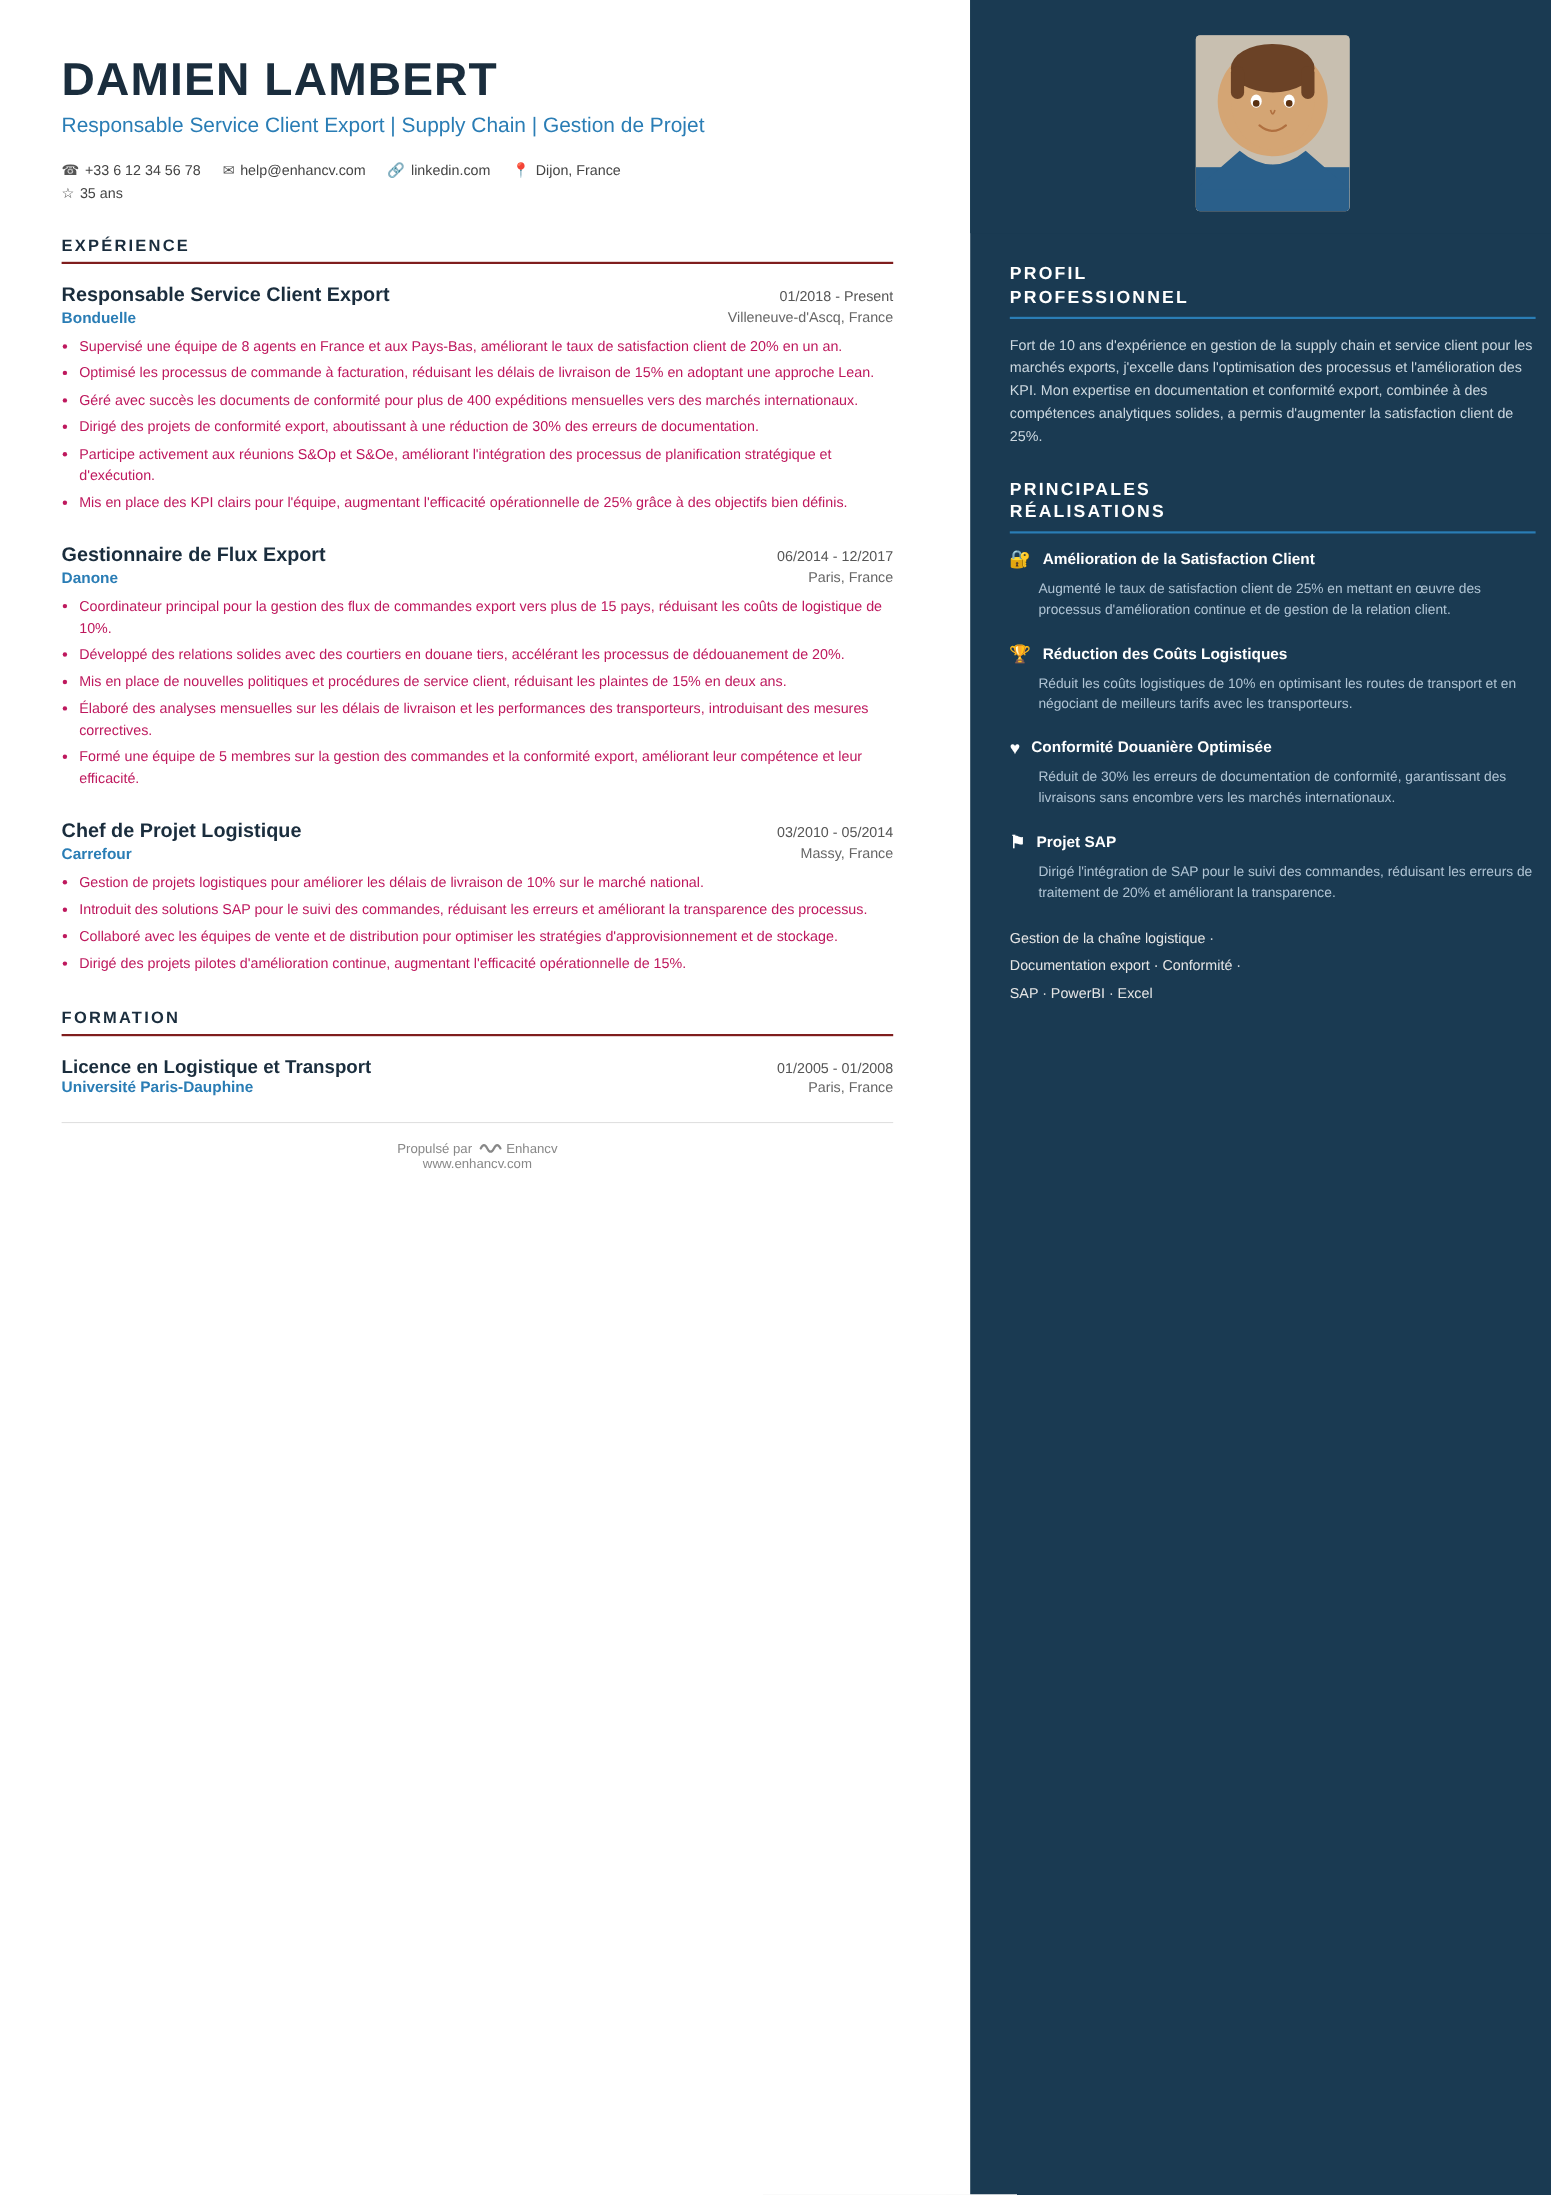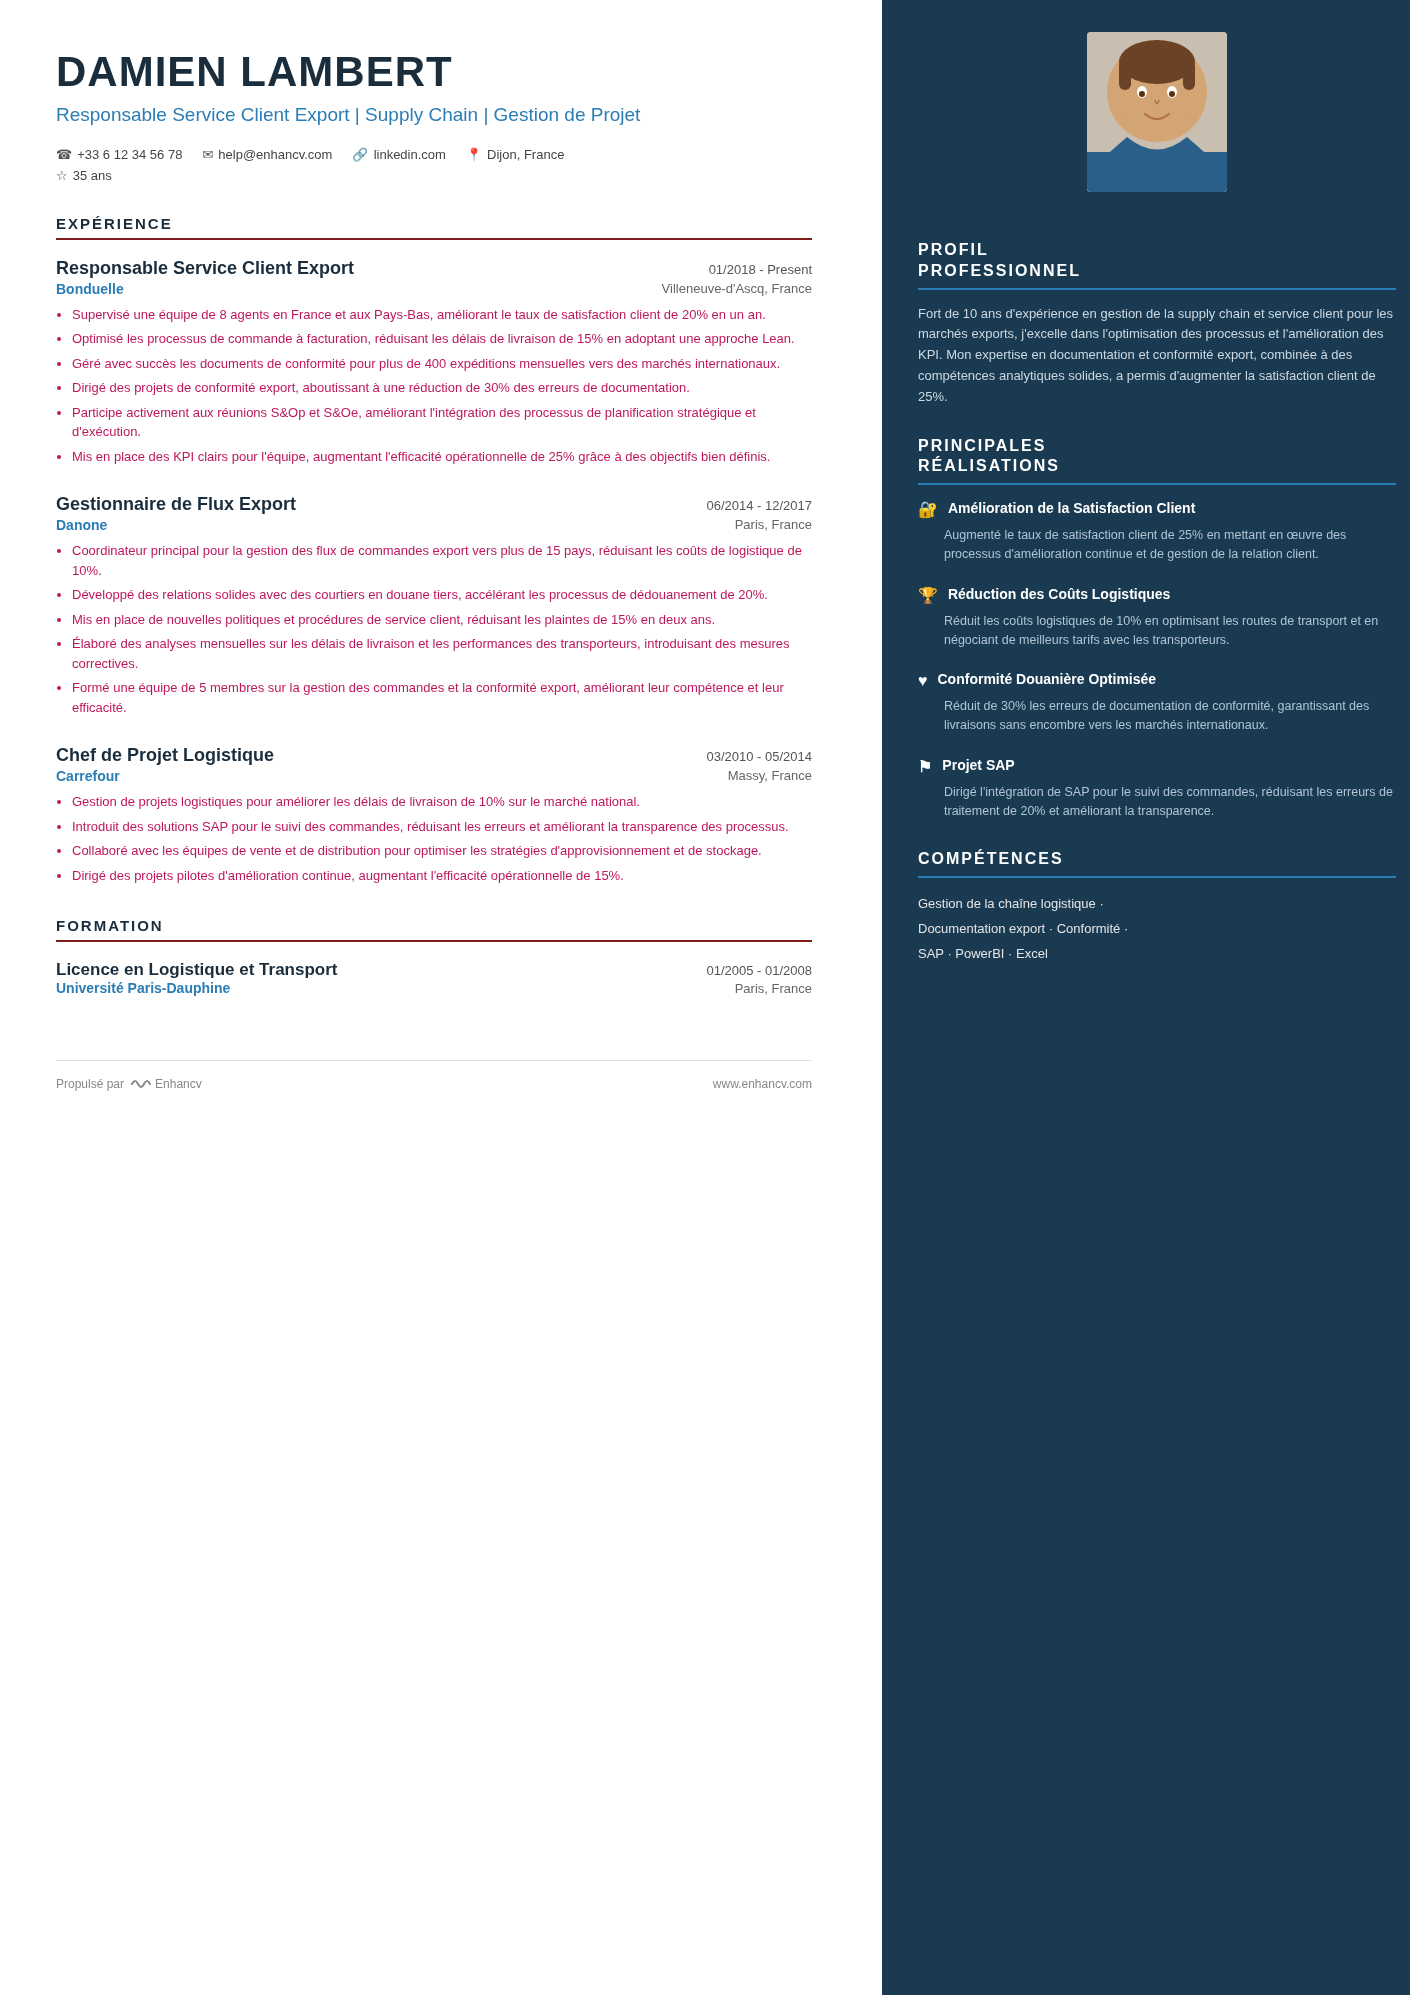--- a/index.html
+++ b/index.html
@@ -170,28 +170,29 @@
       flex-shrink: 0;
       margin-left: 12px;
     }
     .edu-subrow {
       display: flex;
       justify-content: space-between;
       align-items: baseline;
     }
     
     .footer-left {
-      margin-top: 64px;
+      margin-top: 24px;
       display: flex;
       align-items: center;
       justify-content: space-between;
       font-size: 12px;
       color: #888;
       border-top: 1px solid #e0e0e0;
       padding-top: 16px;
+      flex-direction: column;
     }
     .footer-brand {
       display: flex;
       align-items: center;
       gap: 6px;
     }
     .enhancv-logo {
       display: inline-flex;
       align-items: center;
       gap: 3px;
@@ -462,21 +463,20 @@
       <div class="realisation-item">
         <div class="realisation-title">
           <span class="real-icon">⚑</span>
           <span>Projet SAP</span>
         </div>
         <p class="realisation-desc">Dirigé l'intégration de SAP pour le suivi des commandes, réduisant les erreurs de traitement de 20% et améliorant la transparence.</p>
       </div>
     </div>
 
     <div class="right-section">
-      <div class="right-section-title">COMPÉTENCES</div>
       <div class="competences-text">
         <span>Gestion de la chaîne logistique ·</span><br>
         <span>Documentation export · Conformité ·</span><br>
         <span>SAP · PowerBI · Excel</span>
       </div>
     </div>
   </div>
 </div>
 
 </body></html>

